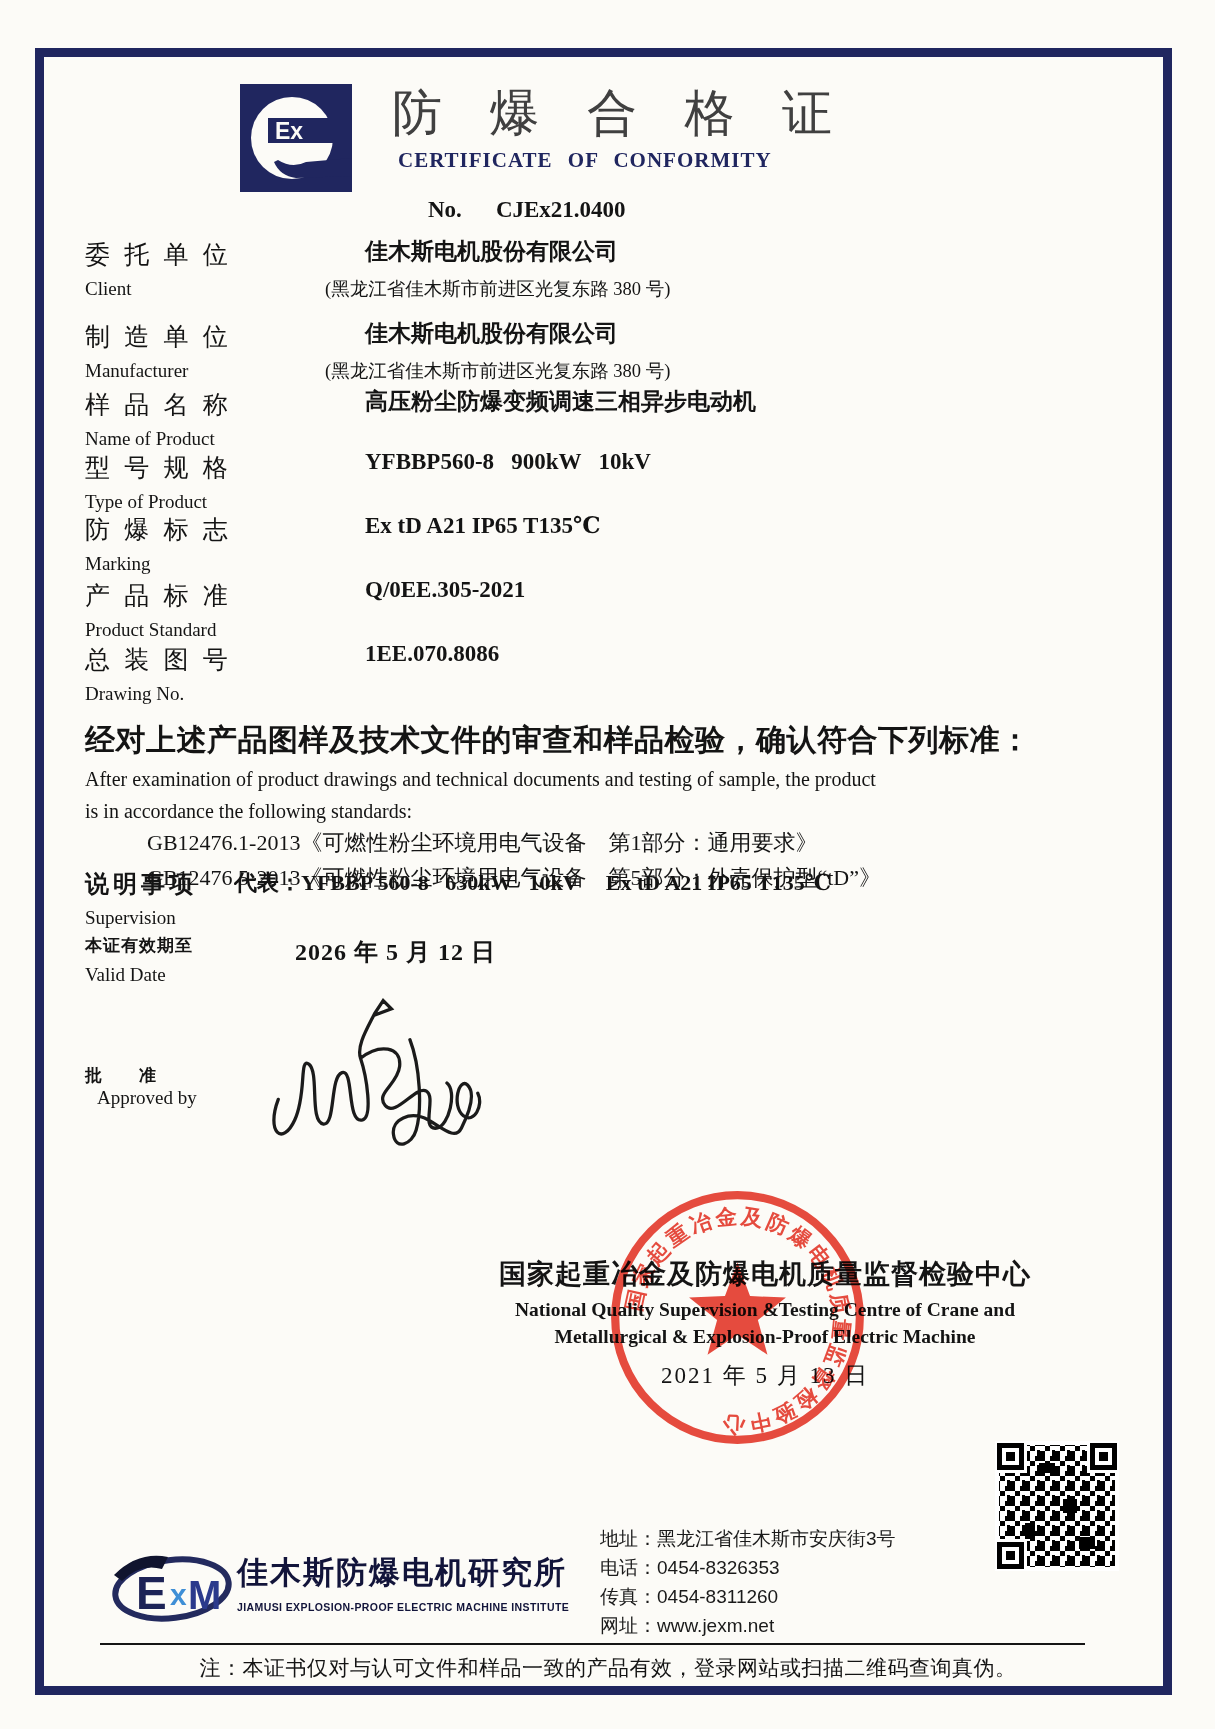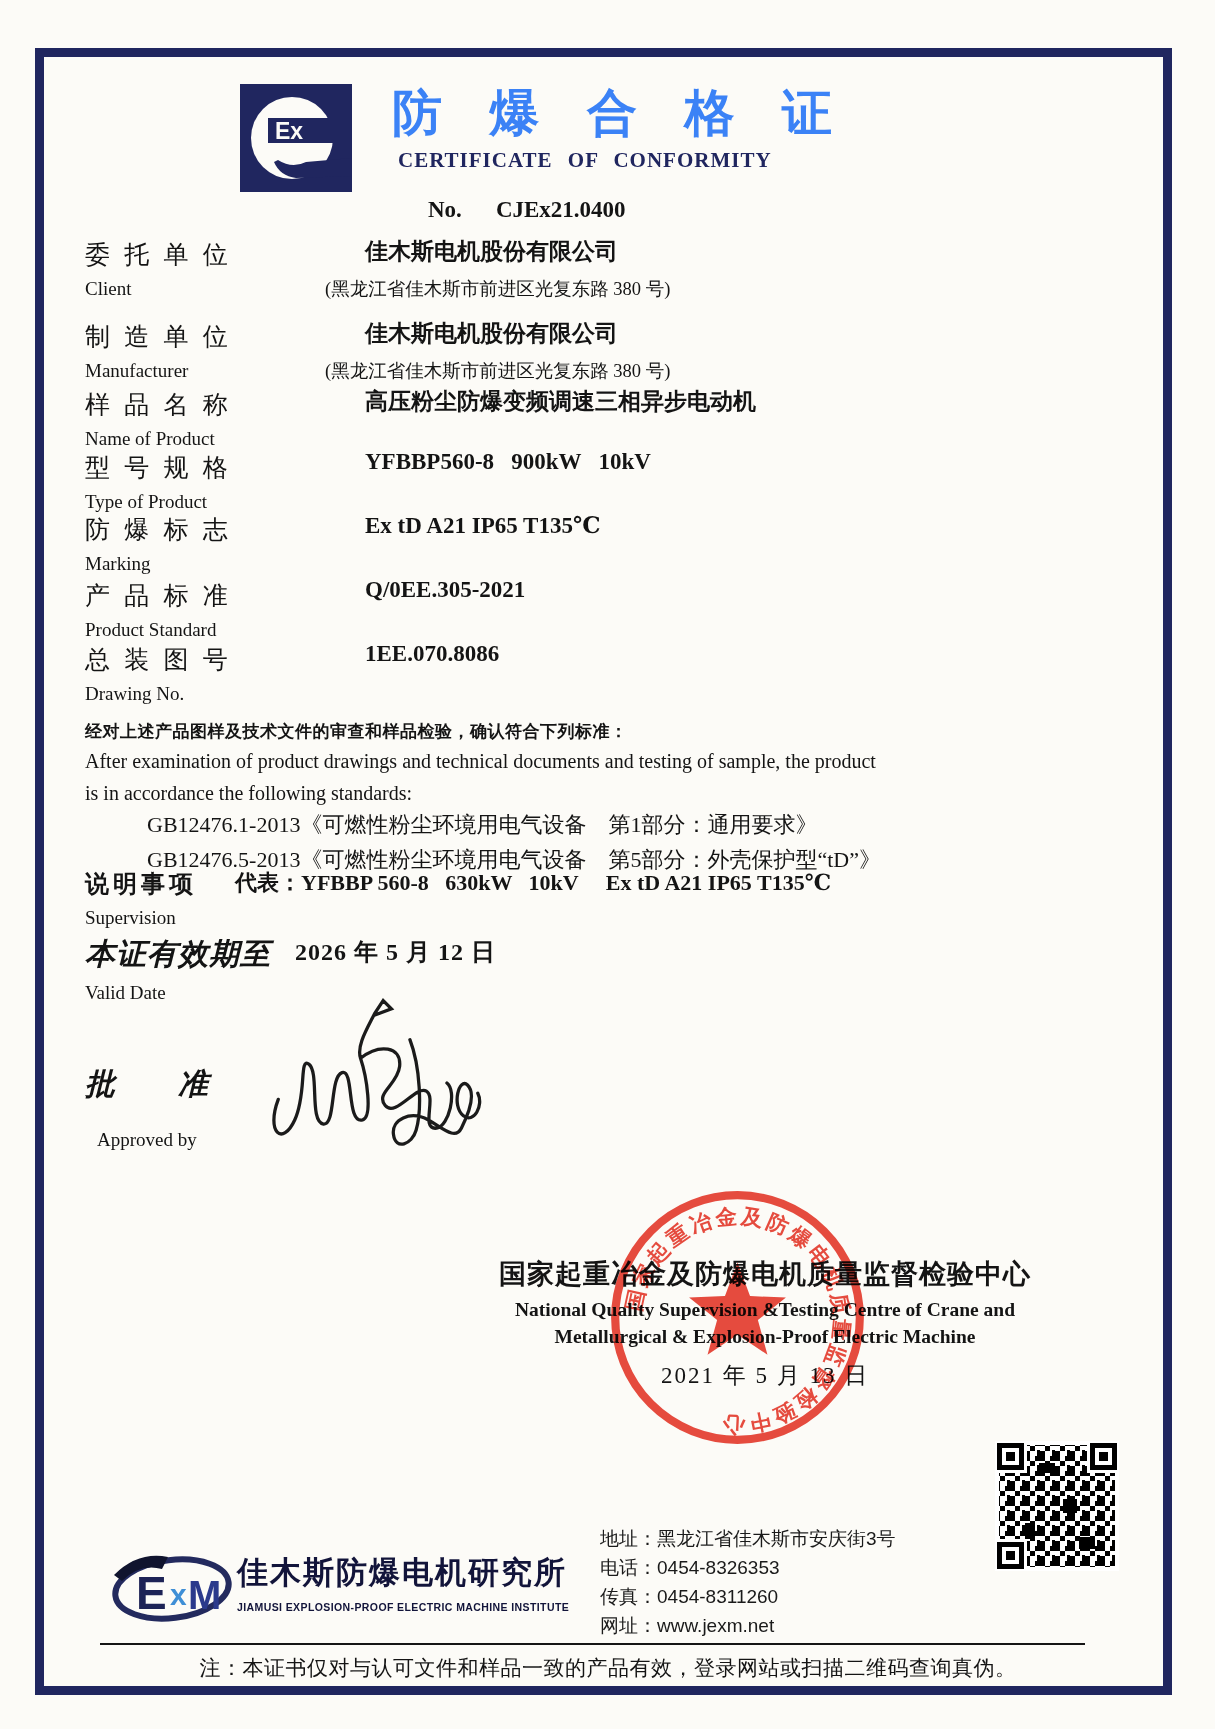--- a/index.html
+++ b/index.html
@@ -2,37 +2,37 @@
 <html><head>
 <meta charset="utf-8">
 <style>
   html,body{margin:0;padding:0;background:#ffffff;}
   .page{position:relative;width:1215px;height:1729px;background:#fcfbf7;overflow:hidden;
         font-family:"Liberation Serif","DejaVu Serif",serif;color:#141414;}
   .abs{position:absolute;}
   .frame{position:absolute;left:35px;top:48px;width:1137px;height:1647px;
          border:9px solid #20265f;box-sizing:border-box;}
   
-  .title-cn{font-size:50px;font-weight:700;color:#3b82f6;letter-spacing:13px;word-spacing:9px;white-space:nowrap;text-align:center;}
+  .title-cn{font-size:50px;font-weight:400;color:#404040;letter-spacing:13px;word-spacing:9px;white-space:nowrap;text-align:center;}
   .title-en{font-size:21px;font-weight:700;color:#20265f;letter-spacing:1px;word-spacing:9px;white-space:nowrap;}
   .certno{font-size:23px;font-weight:700;white-space:nowrap;}
   .certno .gap{display:inline-block;width:34px;}
   
   .row{position:absolute;left:85px;width:1020px;}
   .lblcn{font-size:25px;letter-spacing:4px;white-space:nowrap;}
   .lblen{font-size:19px;margin-top:7px;white-space:nowrap;}
   .rowval{position:absolute;left:240px;top:-2px;}
   .val{font-size:23px;font-weight:700;white-space:pre;margin-left:40px;}
   .valnote{font-size:18.5px;margin-top:9px;white-space:pre;font-weight:400;}
   
-  .stmt-cn{font-size:17px;font-weight:600;letter-spacing:0.5px;white-space:nowrap;}
+  .stmt-cn{font-size:30px;font-weight:600;letter-spacing:0.5px;white-space:nowrap;}
   .stmt-en{font-size:20px;line-height:27px;margin-top:5px;}
   .std{font-size:22px;line-height:35px;padding-left:62px;font-weight:500;white-space:nowrap;}
   .expl-val{font-size:22px;font-weight:700;white-space:pre;}
-  .big-lbl{font-size:30px;font-weight:600;letter-spacing:1px;white-space:nowrap;font-style:italic;}
+  .big-lbl{font-size:17px;font-weight:600;letter-spacing:1px;white-space:nowrap;}
   .valdate{font-size:24px;font-weight:700;letter-spacing:1px;white-space:pre;}
   
   .issuer{position:absolute;left:420px;top:1256px;width:690px;text-align:center;}
   .issuer-cn{font-size:27px;font-weight:600;letter-spacing:1px;white-space:nowrap;}
   .issuer-en{font-size:19.5px;font-weight:700;line-height:27px;margin-top:4px;}
   .issuer-date{font-size:23px;margin-top:10px;letter-spacing:2px;}
   .stamp{position:absolute;left:605px;top:1185px;mix-blend-mode:multiply;opacity:.92;}
   .sig{position:absolute;left:262px;top:978px;}
   
   .contact{position:absolute;left:600px;top:1524px;font-family:"Liberation Sans","DejaVu Sans",sans-serif;
@@ -131,21 +131,21 @@
   </div>
 
   <div class="abs" style="left:85px;top:934px;width:1020px">
     <div class="big-lbl">本证有效期至</div>
     <div class="lblen">Valid Date</div>
     <div class="abs valdate" style="left:210px;top:2px">2026 年 5 月 12 日</div>
   </div>
 
   <div class="abs" style="left:85px;top:1064px;width:400px">
     <div class="big-lbl">批　　准</div>
-    <div class="lblen" style="margin-top:24px;margin-left:12px">Approved by</div>
+    <div class="lblen" style="margin-top:0;margin-left:12px">Approved by</div>
   </div>
 
   <svg class="sig" width="230" height="180" viewBox="0 0 220 175">
     <path d="M14,118 C2,150 18,164 30,138 C42,112 34,76 44,84 C54,92 44,140 58,142 C70,143 64,96 76,92
              C88,88 80,142 96,138 C106,135 100,96 94,78 C90,66 100,50 108,34 L116,22 L124,30 L108,36
              M94,78 C112,64 134,66 132,86 C130,104 108,112 118,124 C128,136 148,104 158,110
              C168,116 152,148 168,146 C180,144 188,110 178,102
              M142,60 C152,86 154,128 148,148 C144,162 128,168 126,152 C124,138 142,128 160,138
              C174,146 186,158 192,146 C200,130 206,112 198,104 C190,96 182,124 194,134 C204,142 214,124 208,112" fill="none" stroke="#1b1b1b" stroke-width="3.2" stroke-linecap="round"></path>
   </svg>

